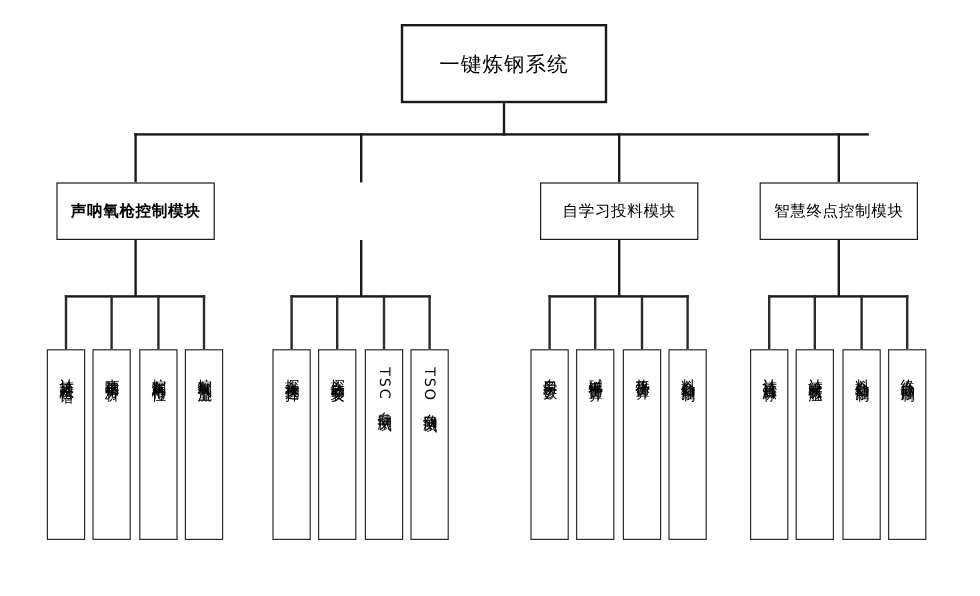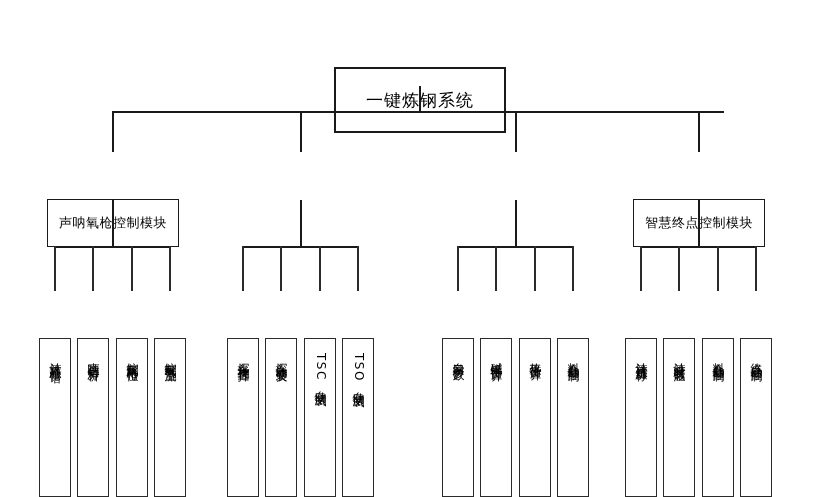--- a/index.html
+++ b/index.html
@@ -22,21 +22,20 @@
   
   .box {
     position: absolute;
     box-sizing: border-box;
     background: #ffffff;
     border: 2px solid #1a1a1a;
     display: flex;
     align-items: center;
     justify-content: center;
     color: #000000;
-    margin-top: 47px;
   }
   .box.root {
     left: 334px;
     top: 20px;
     width: 172px;
     height: 66px;
     font-size: 17px;
     letter-spacing: 1px;
   }
   .box.module {
@@ -87,21 +86,21 @@
 
   <div class="box root">
     <span>一键炼钢系统</span>
   </div>
 
   <div class="ln v" style="left:419px; top:86px; height:27px;"></div>
 
   <div class="ln h" style="left:112px; top:111px; width:612px;"></div>
 
   <div class="ln v" style="left:112px; top:111px; height:41px;"></div>
-  <div class="box module" style="left:47px;">
+  <div class="box module" style="left:47px;font-weight:bold;">
     <span>声呐氧枪控制模块</span>
   </div>
   <div class="ln v" style="left:112px; top:200px; height:47px;"></div>
   <div class="ln h" style="left:54px; top:246px; width:117px;"></div>
   <div class="ln thin v" style="left:54px; top:246px; height:45px;"></div>
   <div class="ln thin v" style="left:92px; top:246px; height:45px;"></div>
   <div class="ln thin v" style="left:131px; top:246px; height:45px;"></div>
   <div class="ln thin v" style="left:169px; top:246px; height:45px;"></div>
   <div class="box leaf" style="left:39px;">
     <span class="leaf-text">计算静态枪谱</span>
@@ -130,20 +129,23 @@
     <span class="leaf-text">探头自动安装</span>
   </div>
   <div class="box leaf" style="left:304px;">
     <span class="leaf-text ascii-mixed">TSC自动测试</span>
   </div>
   <div class="box leaf" style="left:342px;">
     <span class="leaf-text ascii-mixed">TSO自动测试</span>
   </div>
 
   <div class="ln v" style="left:515px; top:111px; height:41px;"></div>
+  <div class="box module" style="left:450px;">
+    <span>自学习投料模块</span>
+  </div>
   <div class="ln v" style="left:515px; top:200px; height:47px;"></div>
   <div class="ln h" style="left:457px; top:246px; width:117px;"></div>
   <div class="ln thin v" style="left:457px; top:246px; height:45px;"></div>
   <div class="ln thin v" style="left:495px; top:246px; height:45px;"></div>
   <div class="ln thin v" style="left:534px; top:246px; height:45px;"></div>
   <div class="ln thin v" style="left:572px; top:246px; height:45px;"></div>
   <div class="box leaf" style="left:442px;">
     <span class="leaf-text">自学习参数</span>
   </div>
   <div class="box leaf" style="left:480px;">

